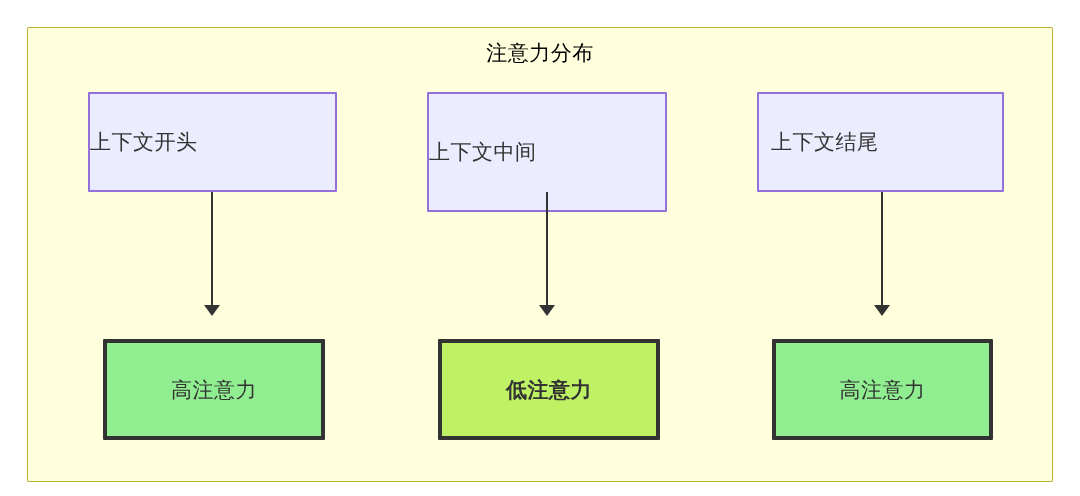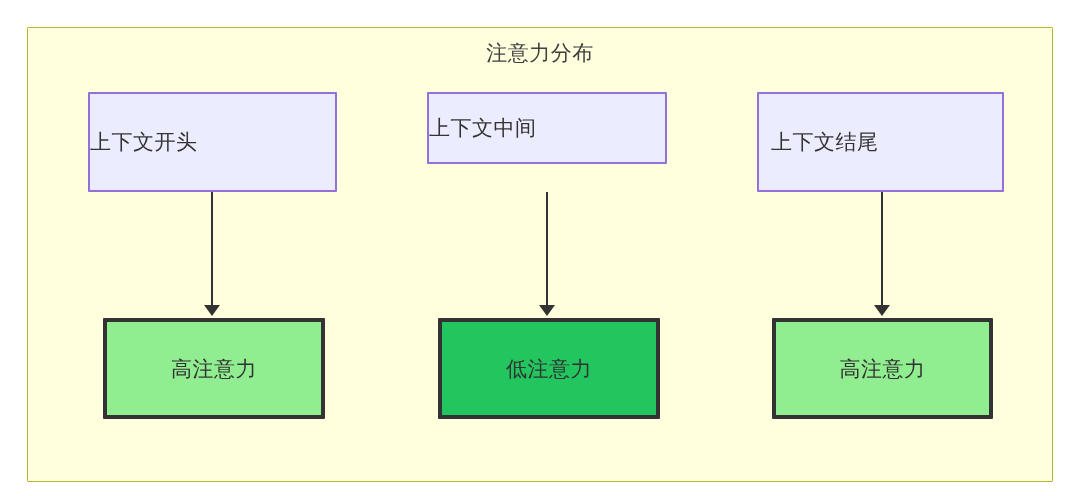--- a/index.html
+++ b/index.html
@@ -35,21 +35,21 @@
   }
 
   .cluster-title {
     position: absolute;
     left: 0;
     top: 12px;
     width: 100%;
     text-align: center;
     font-size: 21px;
     line-height: 26px;
-    color: #404040;
+    color: #000000;
     letter-spacing: 0.5px;
   }
 
   
   .node-top {
     position: absolute;
     box-sizing: border-box;
     background: #ececff;
     border: 2px solid #9370db;
     display: flex;
@@ -66,24 +66,25 @@
     position: absolute;
     box-sizing: border-box;
     border: 4px solid #333333;
     display: flex;
     align-items: center;
     justify-content: center;
     font-size: 21px;
     color: #333333;
     letter-spacing: 0.5px;
     border-radius: 1px;
+    margin-top: 21px;
   }
 
   .fill-high { background: #90ee90; }
-  .fill-low  { background: #22c55e; }
+  .fill-low  { background: #bef264; font-weight: bold; }
 
   
   .edge {
     position: absolute;
     width: 0;
     border-left: 2px solid #333333;
   }
   .arrowhead {
     position: absolute;
     width: 0;
@@ -93,21 +94,21 @@
     border-top: 11px solid #333333;
   }
 
   
   #top-1    { left: 88px;  top: 92px;  width: 249px; height: 100px; }
   #bottom-1 { left: 103px; top: 318px; width: 222px; height: 101px; }
   #edge-1   { left: 211px; top: 192px; height: 115px; }
   #arrow-1  { left: 204px; top: 305px; }
 
   
-  #top-2    { left: 427px; top: 92px;  width: 240px; height: 72px; }
+  #top-2    { left: 427px; top: 92px;  width: 240px; height: 120px; }
   #bottom-2 { left: 438px; top: 318px; width: 222px; height: 101px; }
   #edge-2   { left: 546px; top: 192px; height: 115px; }
   #arrow-2  { left: 539px; top: 305px; }
 
   
   #top-3    { left: 757px; top: 92px;  width: 247px; height: 100px; padding-left: 12px; }
   #bottom-3 { left: 772px; top: 318px; width: 221px; height: 101px; }
   #edge-3   { left: 881px; top: 192px; height: 115px; }
   #arrow-3  { left: 874px; top: 305px; }
 </style>

